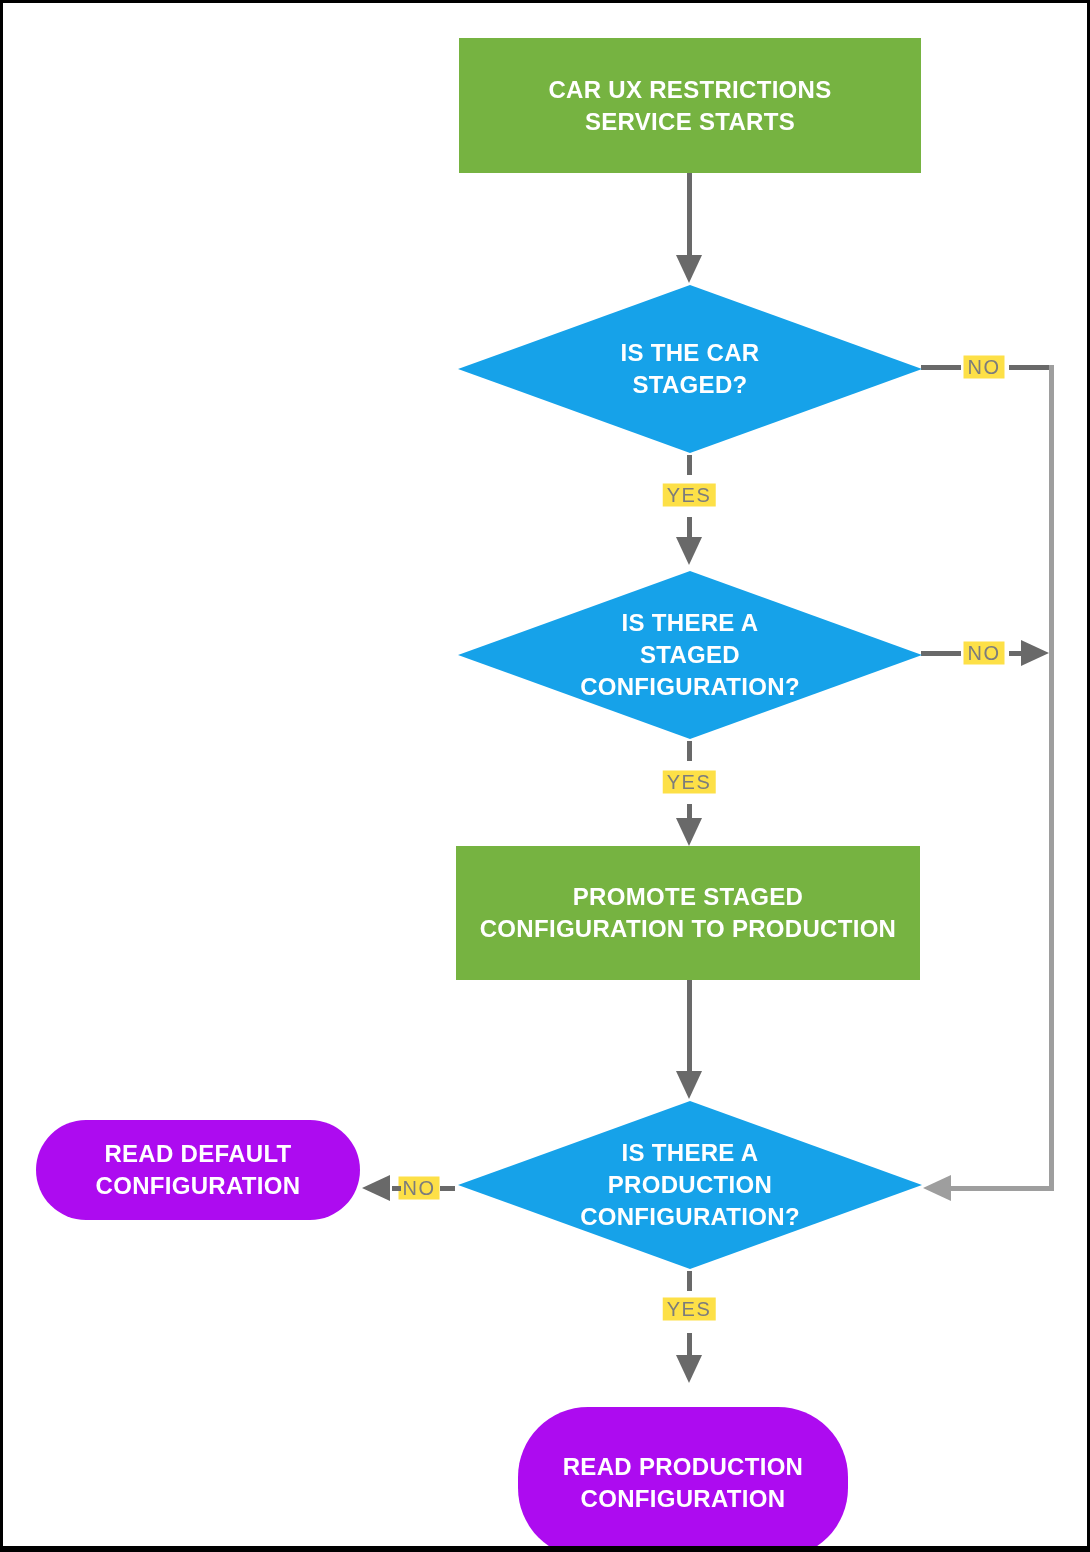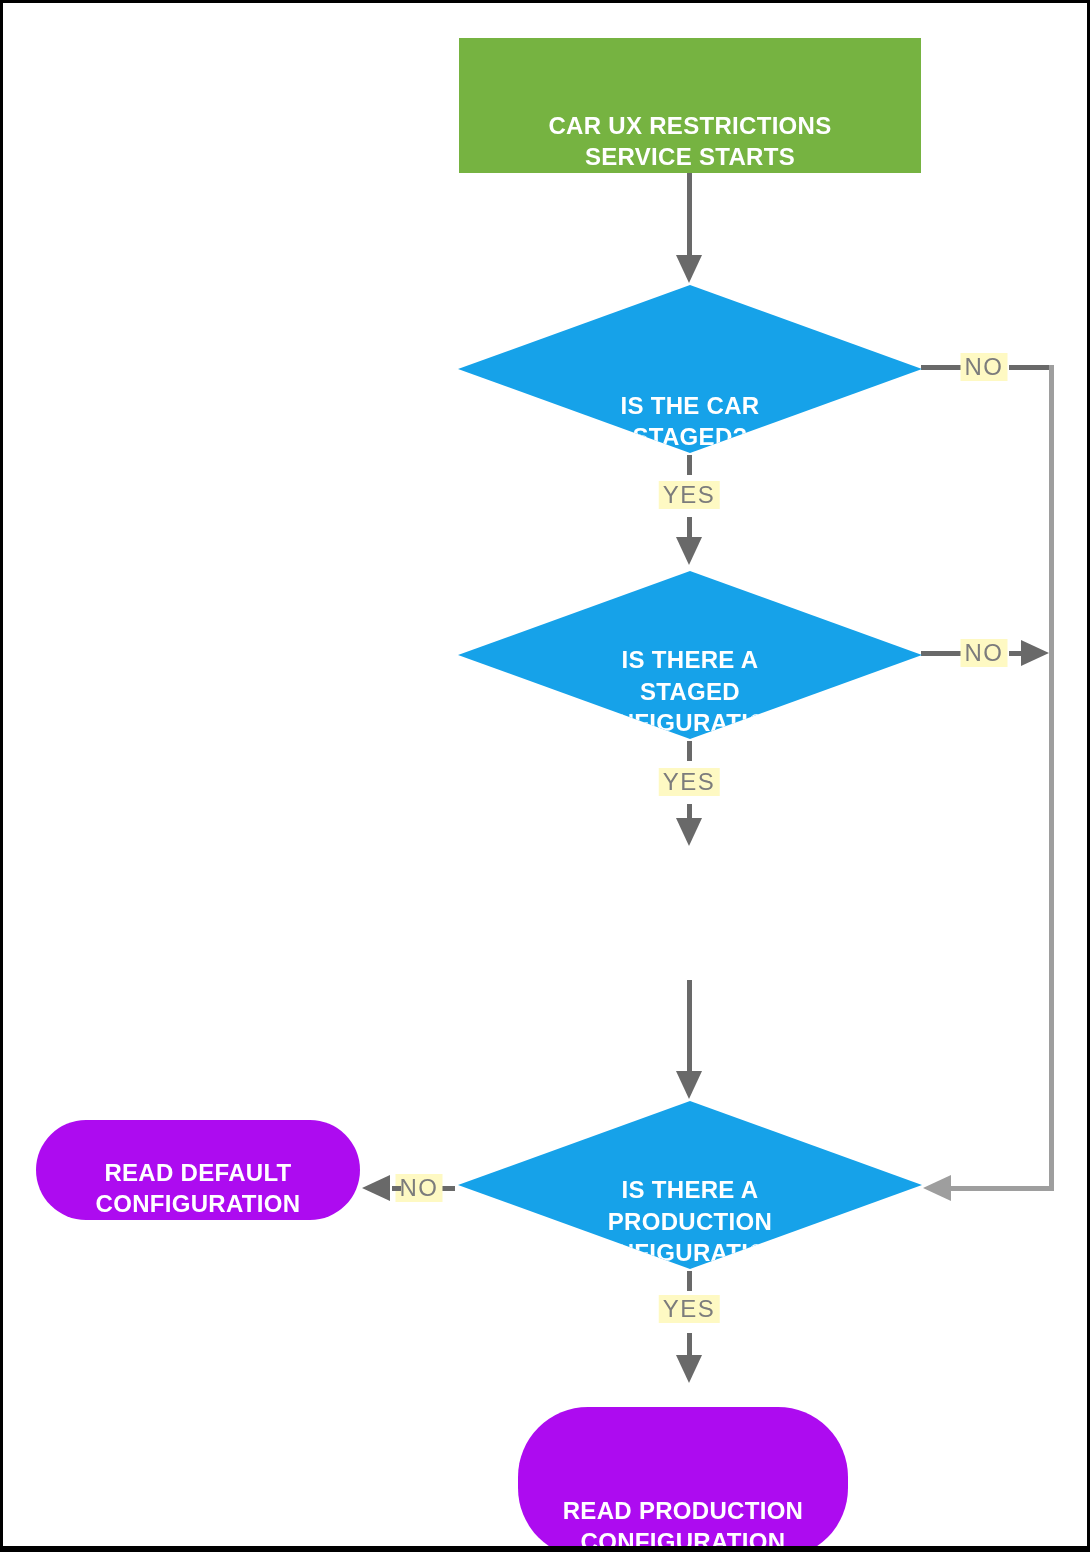--- a/index.html
+++ b/index.html
@@ -19,25 +19,25 @@
   .ln.h{height:5px;}
   .ln.light{background:#9E9E9E;}
   .ah{position:absolute;width:0;height:0;}
   .ah.down{border-left:13px solid transparent;border-right:13px solid transparent;border-top:28px solid #696969;}
   .ah.right{border-top:13px solid transparent;border-bottom:13px solid transparent;border-left:28px solid #696969;}
   .ah.left{border-top:13px solid transparent;border-bottom:13px solid transparent;border-right:28px solid #696969;}
   .ah.left.lt{border-right-color:#9E9E9E;}
   
   .elabel{
     position:absolute;transform:translate(-50%,-50%);
-    font-size:24px;color:#7C7C7C;letter-spacing:1.5px;background:#fef9c3;padding:0 4px;
+    font-size:20px;color:#7C7C7C;letter-spacing:1.5px;background:#fde047;padding:0 4px;
   }
   
   .node{
-    position:absolute;display:flex;align-items:flex-end;justify-content:center;
+    position:absolute;display:flex;align-items:center;justify-content:center;
     color:#ffffff;font-weight:bold;font-size:24px;line-height:1.32;
     text-align:center;white-space:pre-line;letter-spacing:0.3px;
   }
   .process{background:#76B341;}
   .decision{background:#16A2E9;clip-path:polygon(50% 0,100% 50%,50% 100%,0 50%);}
   .terminal{background:#AD0BF0;border-radius:70px;}
 </style>
 </head>
 <body>
 
@@ -92,20 +92,24 @@
     <span>IS THE CAR
 STAGED?</span>
   </div>
 
   <div class="node decision" style="left:455px;top:568px;width:464px;height:168px">
     <span>IS THERE A
 STAGED
 CONFIGURATION?</span>
   </div>
 
+  <div class="node process" style="left:453px;top:843px;width:464px;height:134px">
+    <span>PROMOTE STAGED
+CONFIGURATION TO PRODUCTION</span>
+  </div>
 
   <div class="node decision" style="left:455px;top:1098px;width:464px;height:168px">
     <span>IS THERE A
 PRODUCTION
 CONFIGURATION?</span>
   </div>
 
   <div class="node terminal" style="left:33px;top:1117px;width:324px;height:100px">
     <span>READ DEFAULT
 CONFIGURATION</span>

